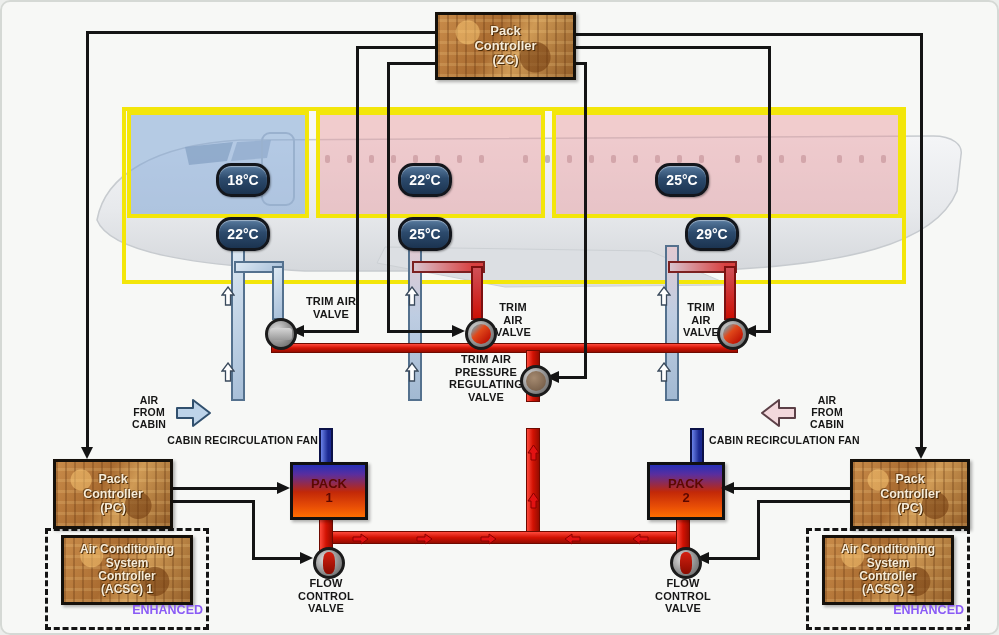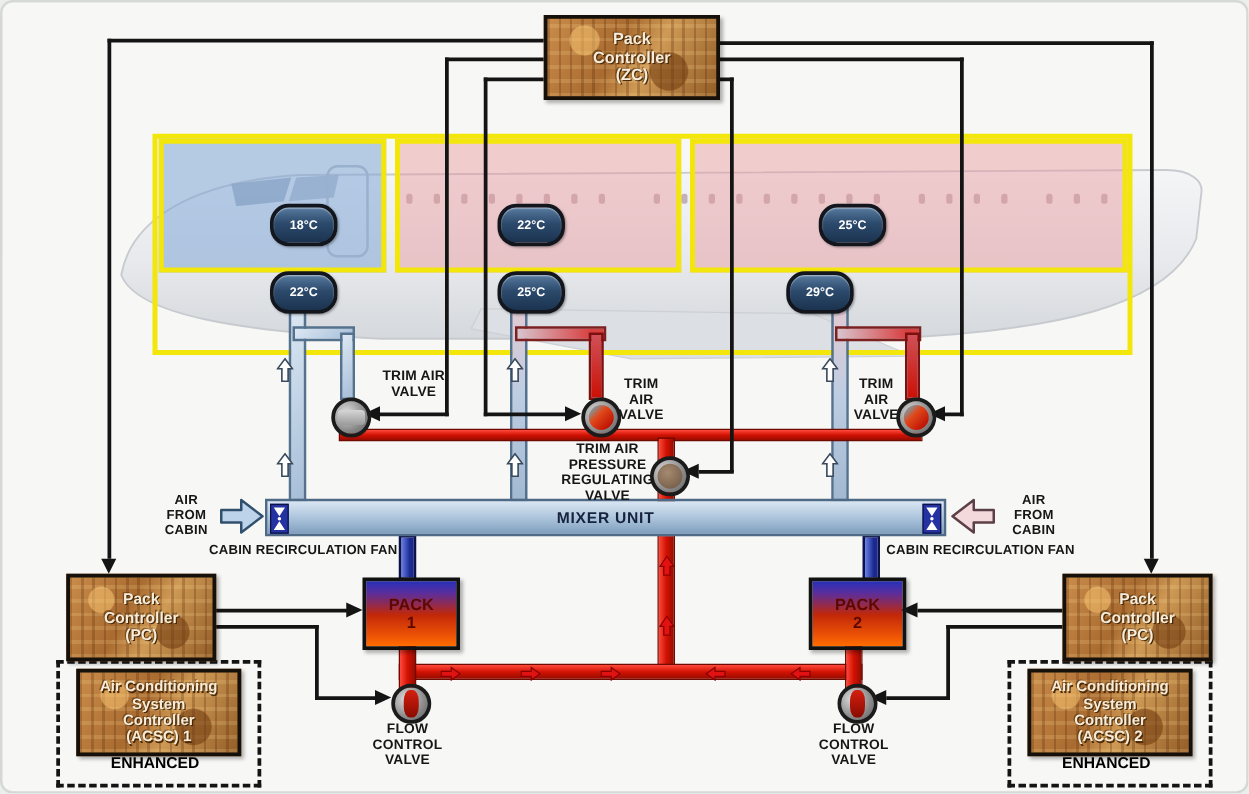--- a/index.html
+++ b/index.html
@@ -21,21 +21,21 @@
   .pipe.warmv{background:linear-gradient(180deg,#d05058,#cc1005);border-color:#7c1010;}
   .pipe.hot{background:linear-gradient(180deg,#ff4a3c,#d21203 50%,#960c00);border-color:#6e0a00;border-width:1px;}
   .pipe.hotv{background:linear-gradient(90deg,#ff4a3c,#d21203 50%,#960c00);border-color:#6e0a00;border-width:1px;}
   .pipe.feed{background:linear-gradient(90deg,#6a82e8,#1a2890 70%);border-color:#0c1248;border-width:2px;}
   
   .lbl{position:absolute;font-weight:700;color:#161616;text-align:center;white-space:pre-line;
        line-height:1.14;font-size:11px;letter-spacing:.2px;z-index:6;}
   
   .badge{position:absolute;width:48px;height:28px;border:3px solid #13161c;border-radius:15px;
          background:linear-gradient(180deg,#587b9f 0%,#2c4a6c 45%,#1b3350 100%);
-         color:#fff;font-weight:700;font-size:10px;display:flex;align-items:center;justify-content:center;
+         color:#fff;font-weight:700;font-size:14px;display:flex;align-items:center;justify-content:center;
          box-shadow:inset 0 1px 1px rgba(255,255,255,.45),1px 1px 2px rgba(0,0,0,.35);z-index:7;}
   
   .cbox{position:absolute;border:3px solid #15100a;display:flex;align-items:center;justify-content:center;
         text-align:center;white-space:pre-line;font-weight:700;color:#f6ecd9;z-index:7;
         text-shadow:1px 1px 0 #4a2a08,-1px -1px 0 rgba(74,42,8,.55);
         box-shadow:2px 2px 3px rgba(0,0,0,.3);
         background-color:#b2763c;
         background-image:
           radial-gradient(circle at 22% 28%, rgba(255,205,120,.5) 0 10%, transparent 11%),
           radial-gradient(circle at 72% 68%, rgba(110,55,12,.55) 0 14%, transparent 15%),
@@ -61,21 +61,21 @@
          border:2px solid #4e6a86;background:linear-gradient(180deg,#d9e6f3 0%,#a9c2da 55%,#7e9dbc 100%);
          display:flex;align-items:center;justify-content:center;font-weight:700;font-size:12.5px;
          color:#16233e;letter-spacing:.6px;box-sizing:border-box;}
   .fanbox{position:absolute;top:2px;width:13px;height:22px;background:#2432a2;border:1px solid #0c1248;
           display:flex;align-items:center;justify-content:center;}
   .pack{position:absolute;width:72px;height:52px;border:3px solid #111;z-index:4;display:flex;align-items:center;
         justify-content:center;text-align:center;white-space:pre-line;font-weight:700;font-size:13px;color:#5c0800;
         line-height:1.1;background:linear-gradient(180deg,#2630b8 0%,#5a2e9e 18%,#c22808 52%,#e84e06 80%,#ff6e00 100%);
         box-shadow:2px 2px 3px rgba(0,0,0,.3);}
   .icon{position:absolute;z-index:6;display:block;}
-  .enh{position:absolute;font-weight:700;font-size:12.5px;color:#000000;text-align:center;z-index:7;}
+  .enh{position:absolute;font-weight:700;font-size:12.5px;color:#8b5cf6;text-align:right;z-index:7;}
 </style>
 </head>
 <body>
 
 <div id="frame">
 
   <svg class="abs" style="left:85px;top:95px;z-index:1;" width="890" height="200" viewBox="0 0 890 200">
     <defs>
       <linearGradient id="fuse" x1="0" y1="0" x2="0" y2="1">
         <stop offset="0" stop-color="#f4f5f7"></stop>
@@ -136,35 +136,20 @@
   <div class="pipe hot" style="left:271px;top:343px;width:467px;height:10px;"></div>
   <div class="pipe hotv" style="left:526px;top:350px;width:14px;height:52px;"></div>
   <div class="pipe hotv" style="left:526px;top:428px;width:14px;height:112px;"></div>
   <div class="pipe hot" style="left:319px;top:531px;width:371px;height:13px;"></div>
   <div class="pipe hotv" style="left:319px;top:513px;width:14px;height:57px;"></div>
   <div class="pipe hotv" style="left:676px;top:513px;width:14px;height:57px;"></div>
 
   <div class="pipe feed" style="left:319px;top:428px;width:14px;height:36px;"></div>
   <div class="pipe feed" style="left:690px;top:428px;width:14px;height:36px;"></div>
 
-  <div id="mixer">
-    <span>MIXER UNIT</span>
-    <div class="fanbox" style="left:2px;">
-      <svg width="11" height="20" viewBox="0 0 11 20">
-        <path d="M1 1 H10 L5.5 8 Z M1 19 H10 L5.5 12 Z" fill="#fff"></path>
-          <circle cx="5.5" cy="10" r="1.4" fill="#fff"></circle>
-      </svg>
-    </div>
-    <div class="fanbox" style="right:2px;">
-      <svg width="11" height="20" viewBox="0 0 11 20">
-        <path d="M1 1 H10 L5.5 8 Z M1 19 H10 L5.5 12 Z" fill="#fff"></path>
-          <circle cx="5.5" cy="10" r="1.4" fill="#fff"></circle>
-      </svg>
-    </div>
-  </div>
 
   <svg class="icon" style="left:176px;top:398px;" width="36" height="30" viewBox="0 0 36 30">
     <path d="M1 10 H17 V2 L34 15 L17 28 V20 H1 Z" fill="#bdd3e9" stroke="#31506e" stroke-width="2" stroke-linejoin="round"></path>
   </svg>
   <svg class="icon" style="left:760px;top:398px;" width="36" height="30" viewBox="0 0 36 30">
     <path d="M35 10 H19 V2 L2 15 L19 28 V20 H35 Z" fill="#f3d8dc" stroke="#5c4047" stroke-width="2" stroke-linejoin="round"></path>
   </svg>
   <div class="lbl" style="left:126px;top:395px;width:46px;font-size:10.5px;">AIR
 FROM
 CABIN</div>
@@ -191,21 +176,21 @@
     </div>
   <div class="badge" style="left:655px;top:163px;">
       <span>25°C</span>
     </div>
   <div class="badge" style="left:216px;top:217px;">
       <span>22°C</span>
     </div>
   <div class="badge" style="left:398px;top:217px;">
       <span>25°C</span>
     </div>
-  <div class="badge" style="left:629px;top:217px;">
+  <div class="badge" style="left:685px;top:217px;">
       <span>29°C</span>
     </div>
 
   <div class="cbox" style="left:435px;top:12px;width:135px;height:62px;font-size:13px;line-height:1.15;">
     <span>Pack
 Controller
 (ZC)</span>
   </div>
 
   <div class="ln" style="left:86px;top:31px;width:349px;height:3px;"></div>

